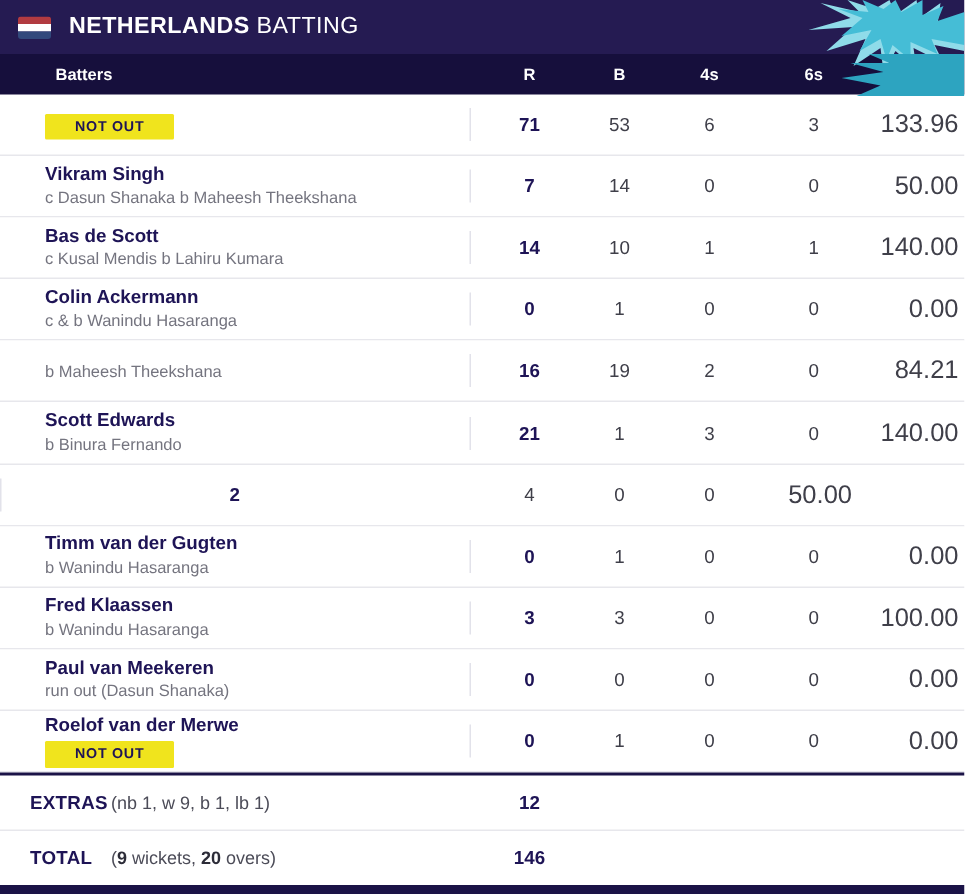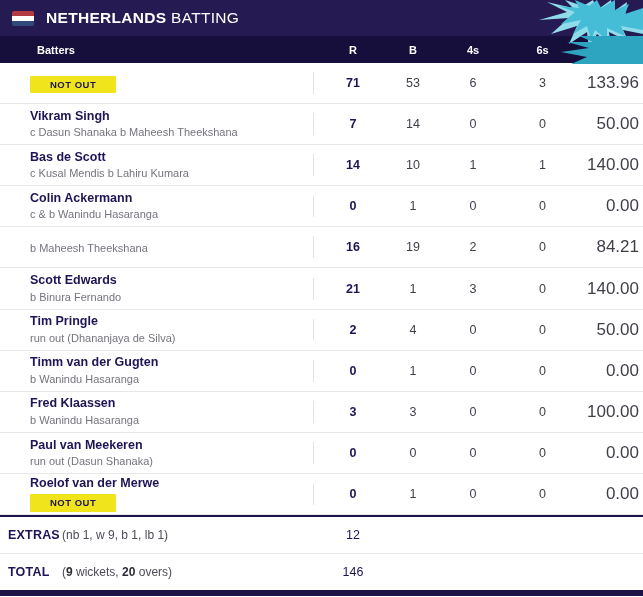--- a/index.html
+++ b/index.html
@@ -50,25 +50,25 @@
          font-size:9.5px;font-weight:700;letter-spacing:.5px;padding:3px 20px;margin-top:3px;border-radius:1px}
   .cell.r{font-size:12.5px;font-weight:700;color:var(--navy-text);text-align:center;position:relative;align-self:stretch;display:flex;align-items:center;justify-content:center}
   .cell.r::before{content:"";position:absolute;left:0;top:50%;transform:translateY(-50%);width:1px;height:22px;background:#e2e2ea}
   .cell.num{font-size:12.5px;color:var(--stat-text);text-align:center}
   .cell.sr{font-size:17px;color:var(--stat-text);text-align:right;padding-right:4px}
 
   
   .sep-thick{height:2px;background:#1b1347;flex:none}
   .extras-row{height:37px;border-bottom:1px solid var(--divider);flex:none}
   .total-row{height:36px;flex:none}
-  .sum-label-cell{display:flex;align-items:flex-end;padding-left:8px}
+  .sum-label-cell{display:flex;align-items:flex-end;padding-left:20px}
   .xlabel{width:54px;flex:none;font-size:12.5px;font-weight:700;color:var(--navy-text);letter-spacing:.2px}
   .xdetail{font-size:12px;color:#4c4c58}
   .xdetail b{color:#2c2c38}
-  .sum-val{font-size:12.5px;font-weight:400;color:var(--navy-text);text-align:center}
+  .sum-val{font-size:12.5px;font-weight:700;color:var(--navy-text);text-align:center}
   .bottom-bar{height:6px;background:#1b1347;flex:none;margin-top:auto}
 </style>
 </head>
 <body>
 
 <div class="card">
 
   <div class="title-bar">
     <span class="flag">
       <span class="fr"></span>
@@ -157,24 +157,20 @@
       <div class="dism">b Binura Fernando</div>
     </div>
     <div class="cell r">21</div>
     <div class="cell num">1</div>
     <div class="cell num">3</div>
     <div class="cell num">0</div>
     <div class="cell sr">140.00</div>
   </div>
 
   <div class="row grid">
-    <div class="cell batters">
-      <div class="bname">Tim Pringle</div>
-      <div class="dism">run out (Dhananjaya de Silva)</div>
-    </div>
     <div class="cell r">2</div>
     <div class="cell num">4</div>
     <div class="cell num">0</div>
     <div class="cell num">0</div>
     <div class="cell sr">50.00</div>
   </div>
 
   <div class="row grid">
     <div class="cell batters">
       <div class="bname">Timm van der Gugten</div>

